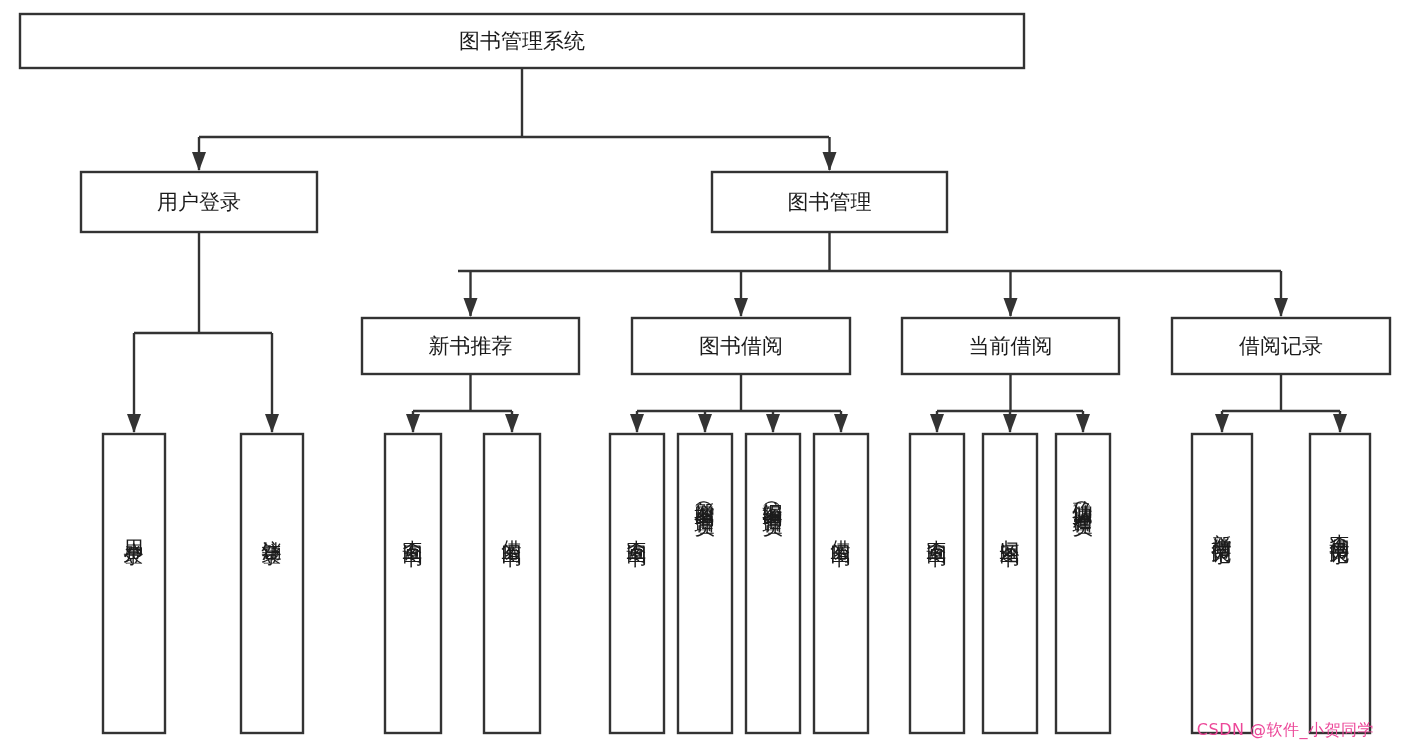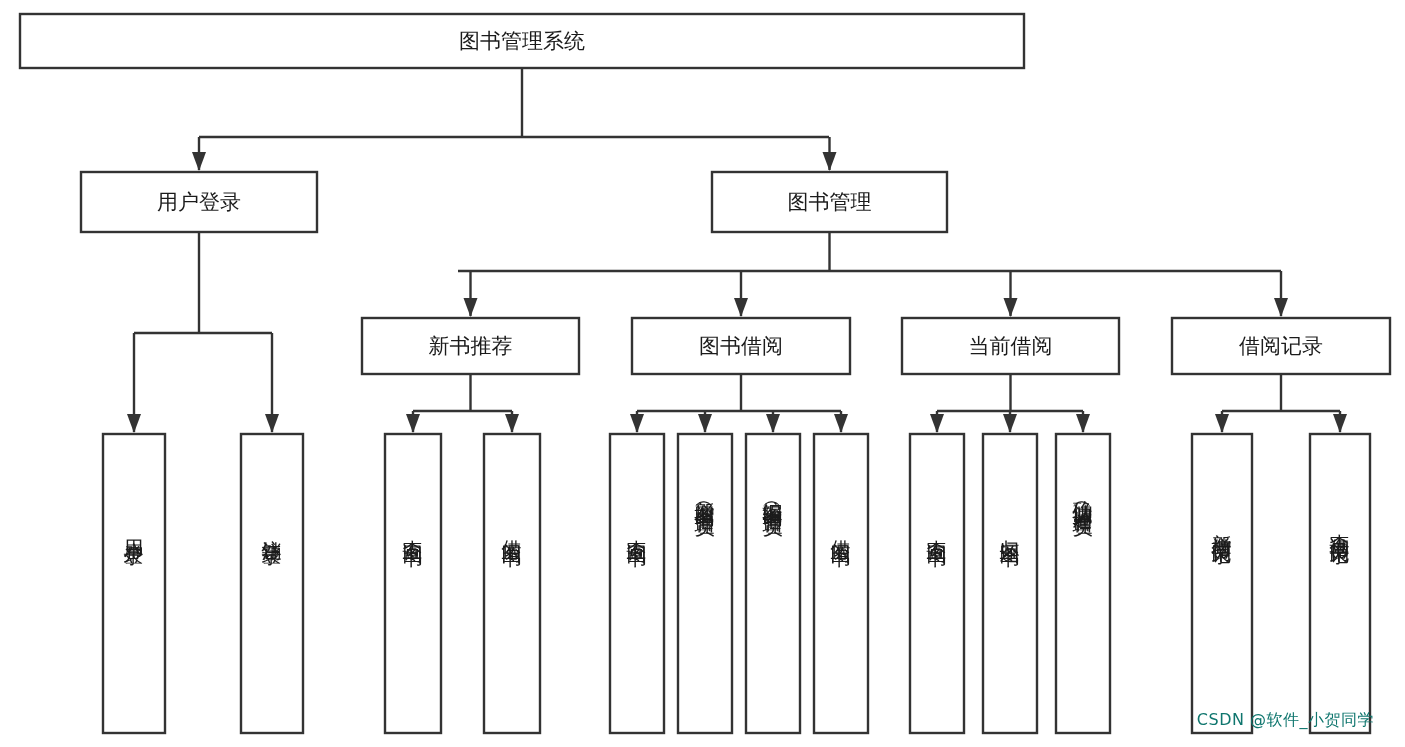--- a/index.html
+++ b/index.html
@@ -55,24 +55,24 @@
     font-family: "DejaVu Sans", "Liberation Sans", sans-serif;
     font-size: 20px;
     line-height: 1;
     color: #1b1b1b;
     letter-spacing: 2.5px;
     white-space: nowrap;
   }
   .watermark {
     position: absolute;
     right: 8px;
-    bottom: 16px;
+    bottom: 6px;
     font-family: "DejaVu Sans", "Liberation Sans", sans-serif;
     font-size: 16px;
-    color: #0f766e;
+    color: #ec4899;
     white-space: nowrap;
     letter-spacing: 0.5px;
     margin-top: 46px;
   }
 </style>
 </head>
 <body>
 
 <div id="diagram-root">
   <svg id="diagram-svg" width="1405" height="747" viewBox="0 0 1405 747" xmlns="http://www.w3.org/2000/svg">

